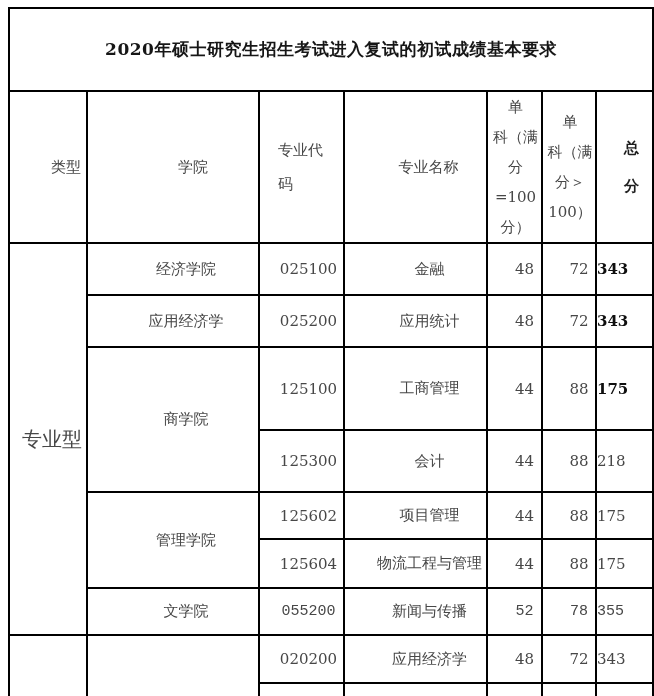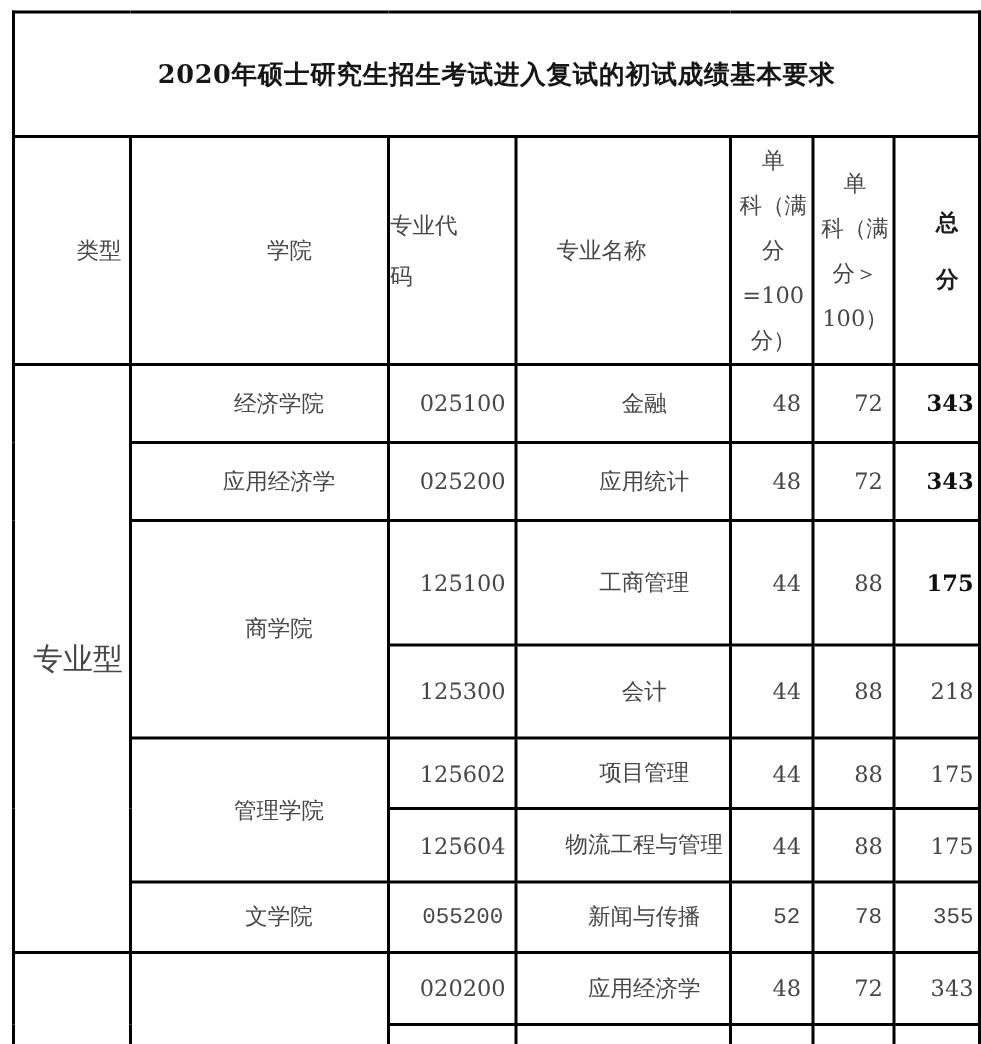--- a/index.html
+++ b/index.html
@@ -35,31 +35,31 @@
     height: 81px;
     text-align: center;
     font-weight: bold;
     font-size: 17px;
     color: #161616;
     letter-spacing: 0.5px;
   }
   tr.header-row td { height: 134px; }
   .h-type   { text-align: right; padding-right: 5px; }
   .h-college{ text-align: center; padding-left: 40px; margin-top: 29px; }
-  .h-code   { text-align: left; white-space: pre-line; line-height: 34px; margin-left: 42px; }
-  .h-name   { text-align: left; padding-left: 26px; }
+  .h-code   { text-align: left; padding-left: 18px; white-space: pre-line; line-height: 34px; margin-left: 42px; }
+  .h-name   { text-align: center; padding-left: 26px; }
   .h-single { text-align: center; padding-left: 2px; white-space: pre-line; line-height: 30px; }
   .h-total  { text-align: center; padding-left: 14px; white-space: pre-line; line-height: 38px; font-weight: bold; color: #1d1d1d; }
 
   .c-type   { text-align: right; padding-right: 4px; font-size: 20px; }
   .c-college{ text-align: center; padding-left: 26px; }
   .c-code   { text-align: center; padding-left: 14px; }
   .c-name   { text-align: center; padding-left: 28px; }
   .c-score  { text-align: center; padding-left: 20px; }
-  .c-total  { text-align: right; padding-right: 3px; }
+  .c-total  { text-align: left; padding-right: 17px; }
   .c-total.bold-val { font-weight: bold; color: #0f0f0f; }
 </style>
 </head>
 <body>
 
 <div class="screen" style="background: rgb(255, 255, 255);">
   <table class="score-table">
     <colgroup>
       <col style="width:78px">
       <col style="width:172px">

